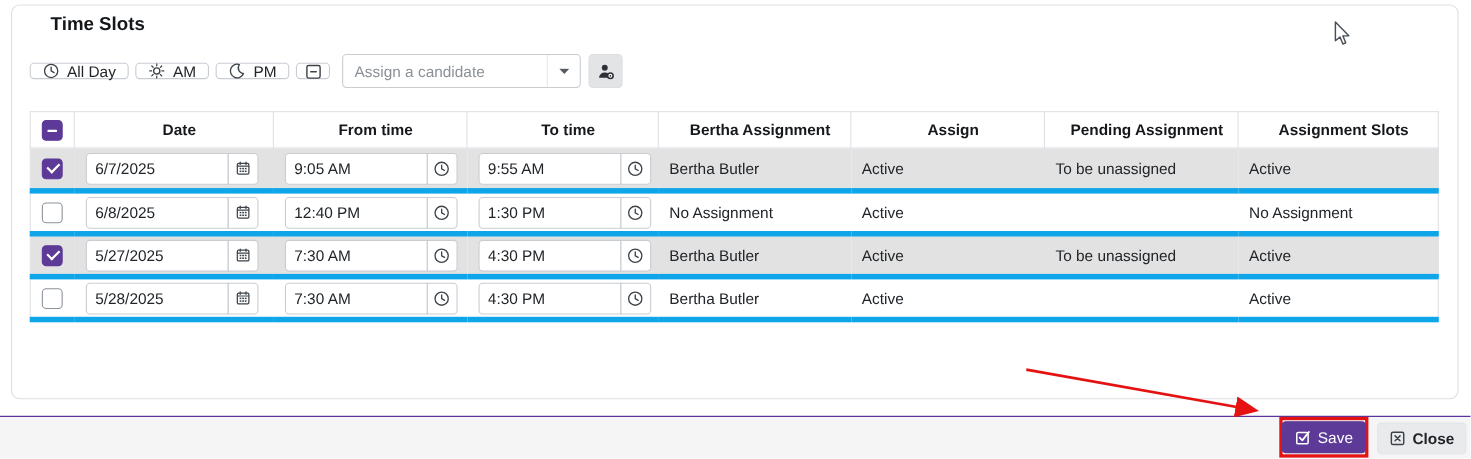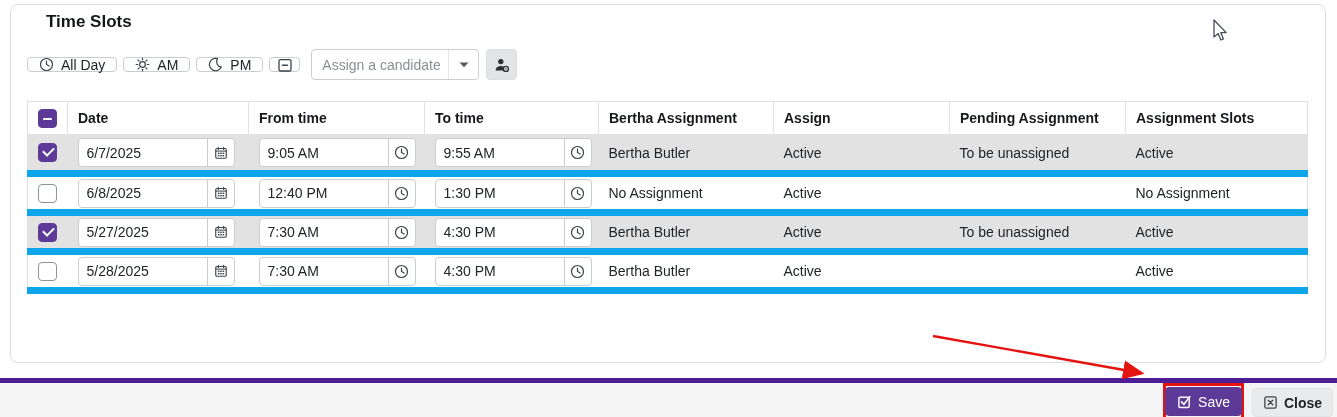--- a/index.html
+++ b/index.html
@@ -31,48 +31,48 @@
   .tbtn {
     display: inline-flex; align-items: center; gap: 7px;
     height: 15px; padding: 0 11px;
     background: #fff; border: 1px solid #c9cdd2; border-radius: 4px;
     font-size: 14px; color: #212529; cursor: pointer;
     font-family: "Liberation Sans", sans-serif;
   }
   .tbtn.icon-only { width: 31px; padding: 0; justify-content: center; }
   .combo {
     display: flex; align-items: center;
-    width: 168px; height: 31px; margin-left: 5px;
+    width: 217px; height: 31px; margin-left: 5px;
     background: #fff; border: 1px solid #c9cdd2; border-radius: 4px;
   }
   .combo .ph { flex: 1; padding-left: 10px; font-size: 14px; color: #8b9096; }
   .combo .caret-zone {
     width: 30px; height: 100%; display: flex; align-items: center; justify-content: center;
     border-left: 1px solid #e4e6e8;
   }
   .person-btn {
     width: 31px; height: 31px; margin-left: 1px;
     display: inline-flex; align-items: center; justify-content: center;
     background: #e3e4e6; border: 1px solid #dcdee0; border-radius: 4px; cursor: pointer;
   }
   
   table.slots {
     position: absolute; left: 16px; top: 96px;
     width: 1280px; border-collapse: collapse; table-layout: fixed;
     background: #fff; font-size: 14px;
   }
   table.slots, table.slots th { border: 1px solid #dee2e6; }
   table.slots th {
-    height: 33px; font-weight: 700; text-align: left; padding-left: 10px;
+    height: 33px; font-weight: 700; text-align: center; padding-left: 10px;
     color: #16181c; background: #fff; border-bottom: 1px solid #dee2e6;
   }
   table.slots th.cb-col { text-align: center; padding-left: 0; }
   table.slots td {
     height: 39px; padding-left: 10px;
-    border-bottom: 7px solid #0ea5e9; vertical-align: middle;
+    border-bottom: 5px solid #0ea5e9; vertical-align: middle;
   }
   table.slots td.cb-col { text-align: center; padding-left: 0; }
   table.slots td:last-child { border-right: 1px solid #dee2e6; }
   tr.selected td { background: #e2e2e2; }
   
   .cb {
     display: inline-block; width: 19px; height: 19px; vertical-align: middle;
     border: 1px solid #8d939b; border-radius: 4px; background: #fff;
     position: relative; cursor: pointer;
   }
@@ -97,21 +97,21 @@
   }
   .ig .ig-btn {
     width: 28px; height: 29px; margin-left: -1px;
     display: inline-flex; align-items: center; justify-content: center;
     background: #fff; border: 1px solid #c9cdd2; border-radius: 0 4px 4px 0;
     cursor: pointer;
   }
   
   .footer {
     position: absolute; left: 0; top: 378px; width: 1337px; height: 39px;
-    background: #f5f5f6; border-top: 5px solid #4c1d95; padding-left: 26px;
+    background: #f5f5f6; border-top: 1px solid #4c1d95; padding-left: 26px;
   }
   .red-box {
     position: absolute; left: 1163px; top: 0px; width: 81px; height: 37px;
     border: 3px solid #e51212; display: flex; align-items: center; justify-content: center;
   }
   .save-btn {
     display: inline-flex; align-items: center; gap: 6px;
     height: 29px; padding: 0 11px;
     background: #5d3a97; border: 1px solid #5d3a97; border-radius: 4px;
     color: #fff; font-size: 14px; cursor: pointer;

